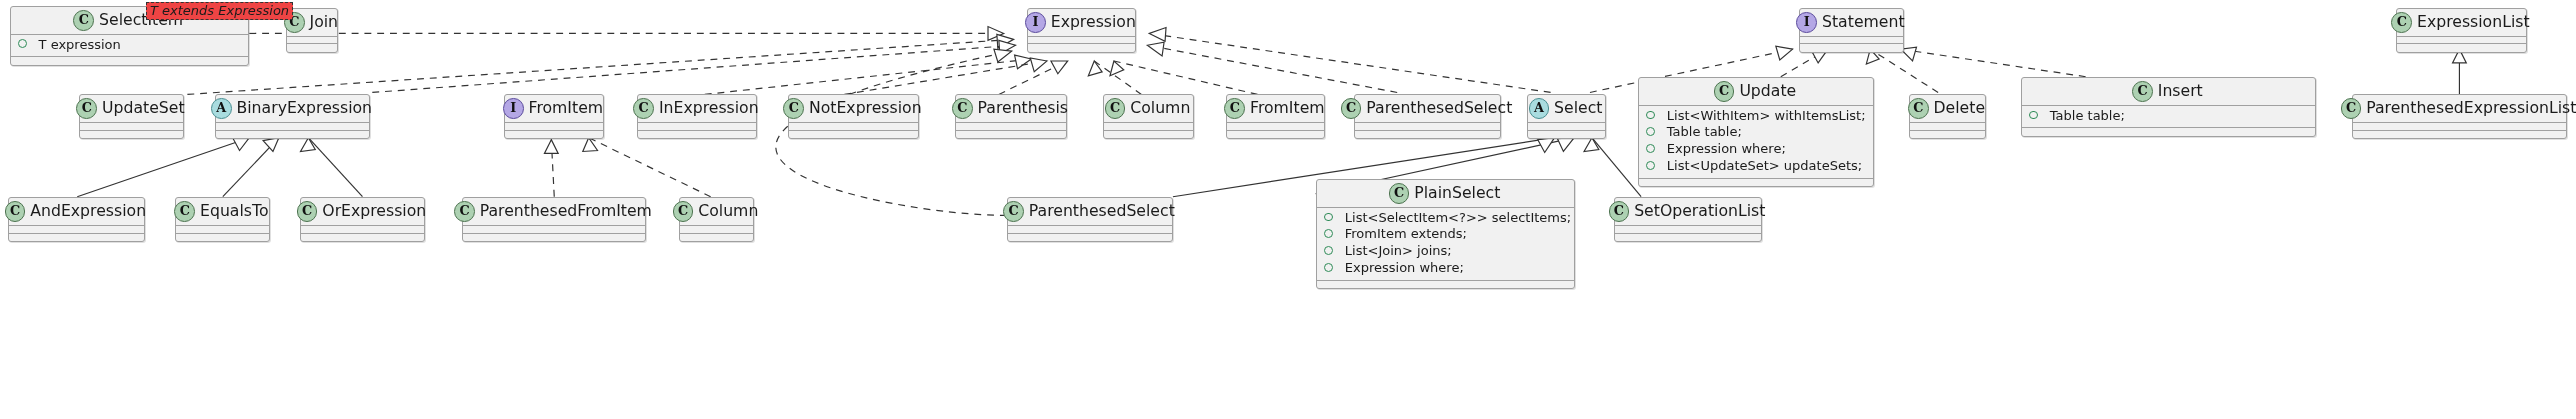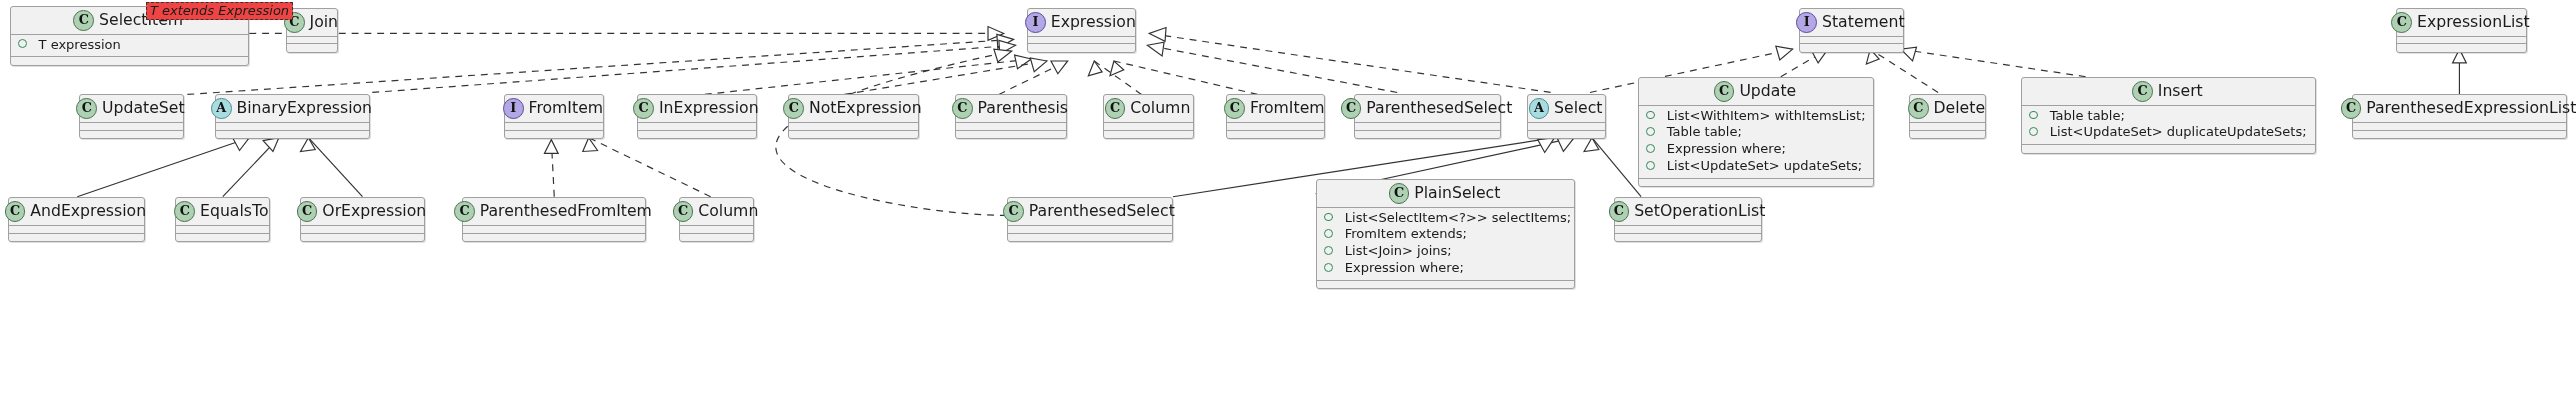--- a/index.html
+++ b/index.html
@@ -410,24 +410,20 @@
       <div class="node wide" style="left: 2021px; top: 77px; width: 295px;">
         <div class="title">
           <span class="stereo c">C</span>
           <span>Insert</span>
         </div>
         <div class="members">
           <div class="member">
             <span class="vis-circle"></span>
             <span>Table table;</span>
           </div>
-          <div class="member">
-            <span class="vis-circle"></span>
-            <span>List&lt;UpdateSet&gt; duplicateUpdateSets;</span>
-          </div>
         </div>
         <div class="empty-b"></div>
       </div>
       <div class="node" style="left: 2352px; top: 94px; width: 215px;">
         <div class="title">
           <span class="stereo c">C</span>
           <span>ParenthesedExpressionList</span>
         </div>
         <div class="empty-a"></div>
         <div class="empty-b"></div>

